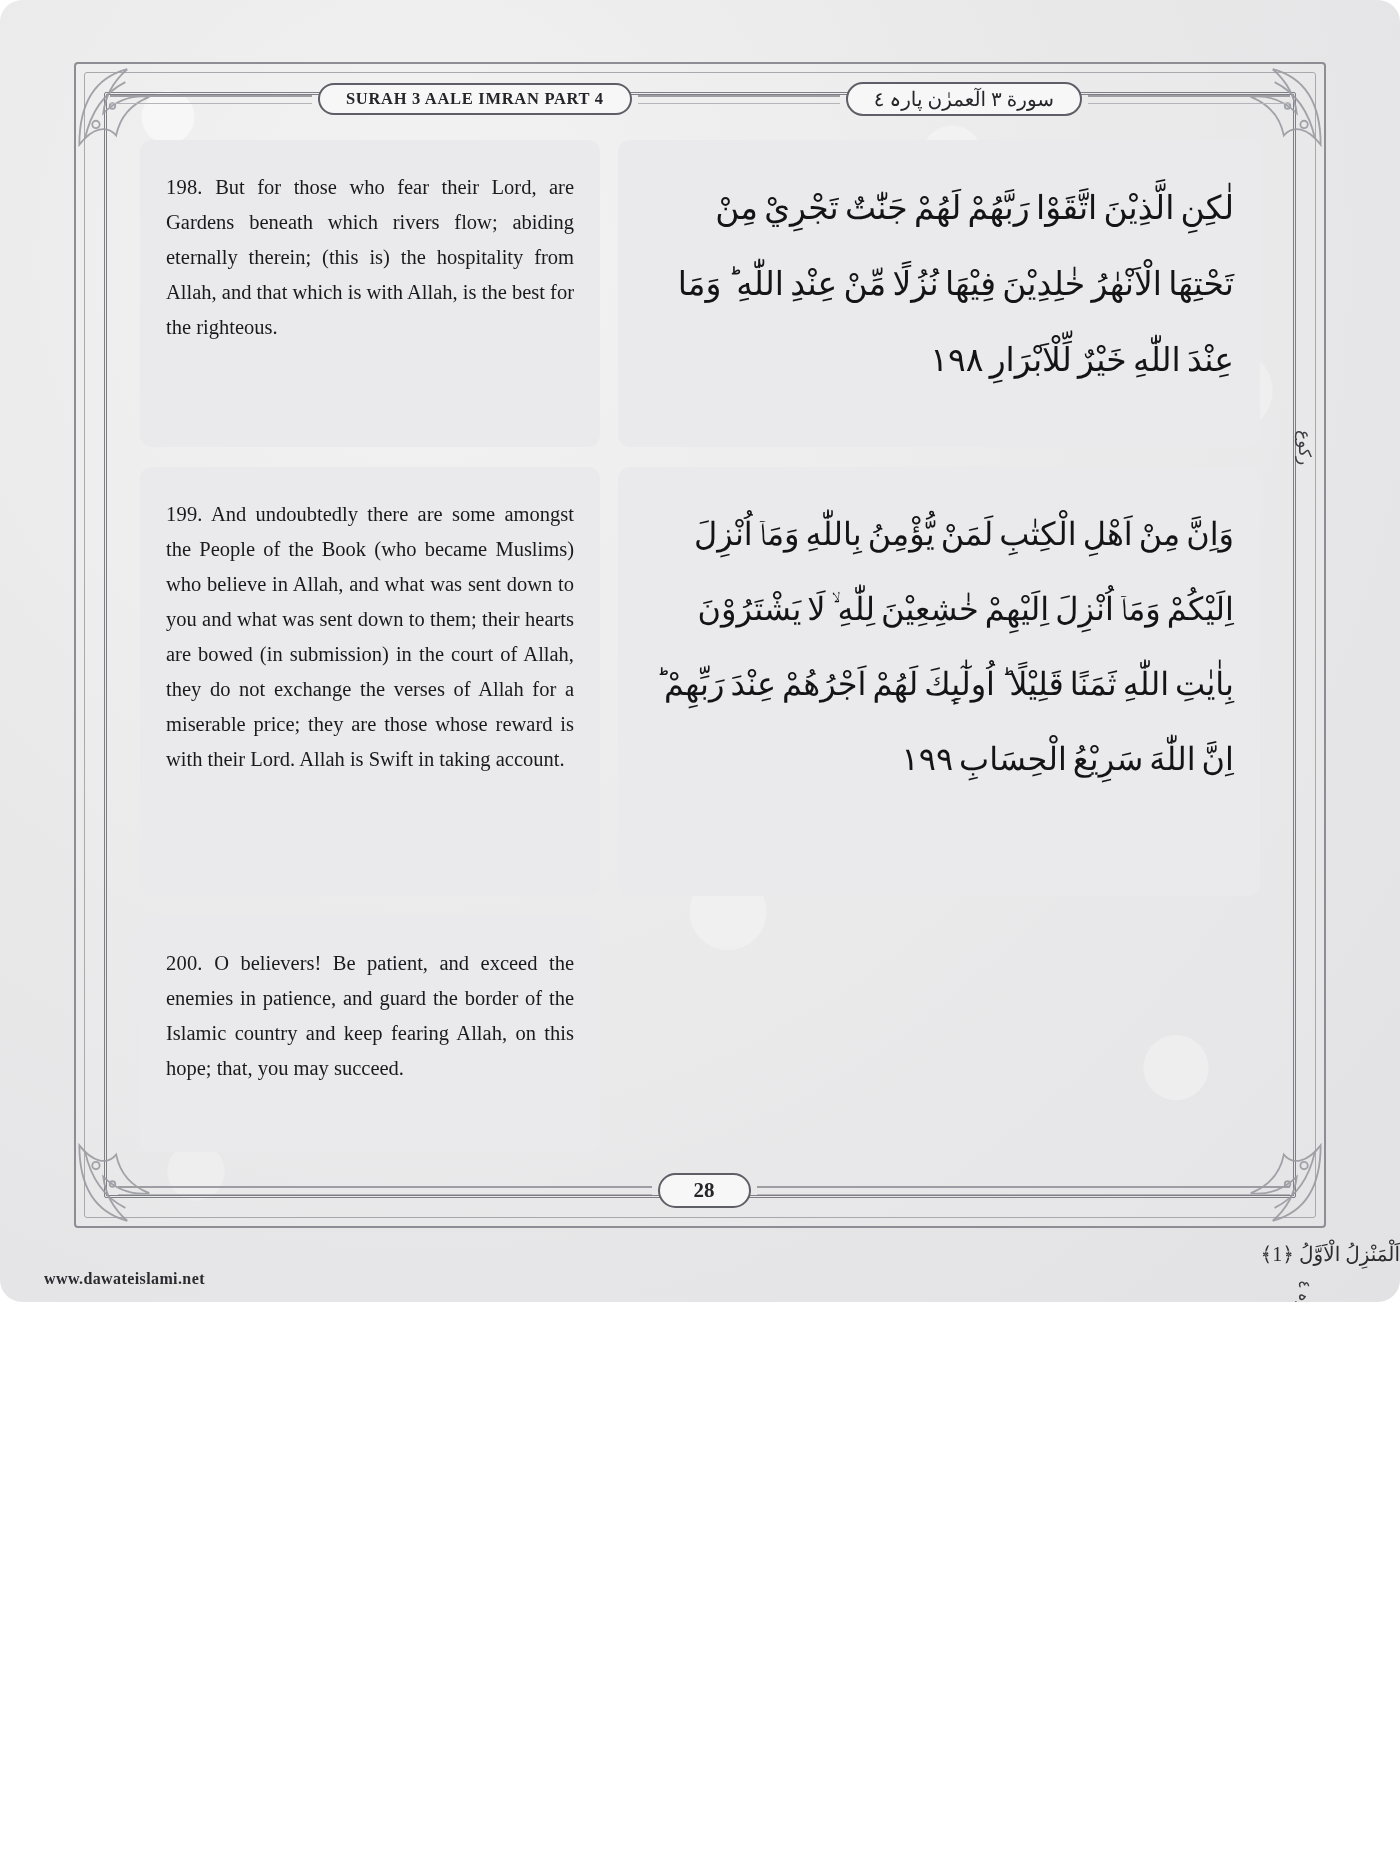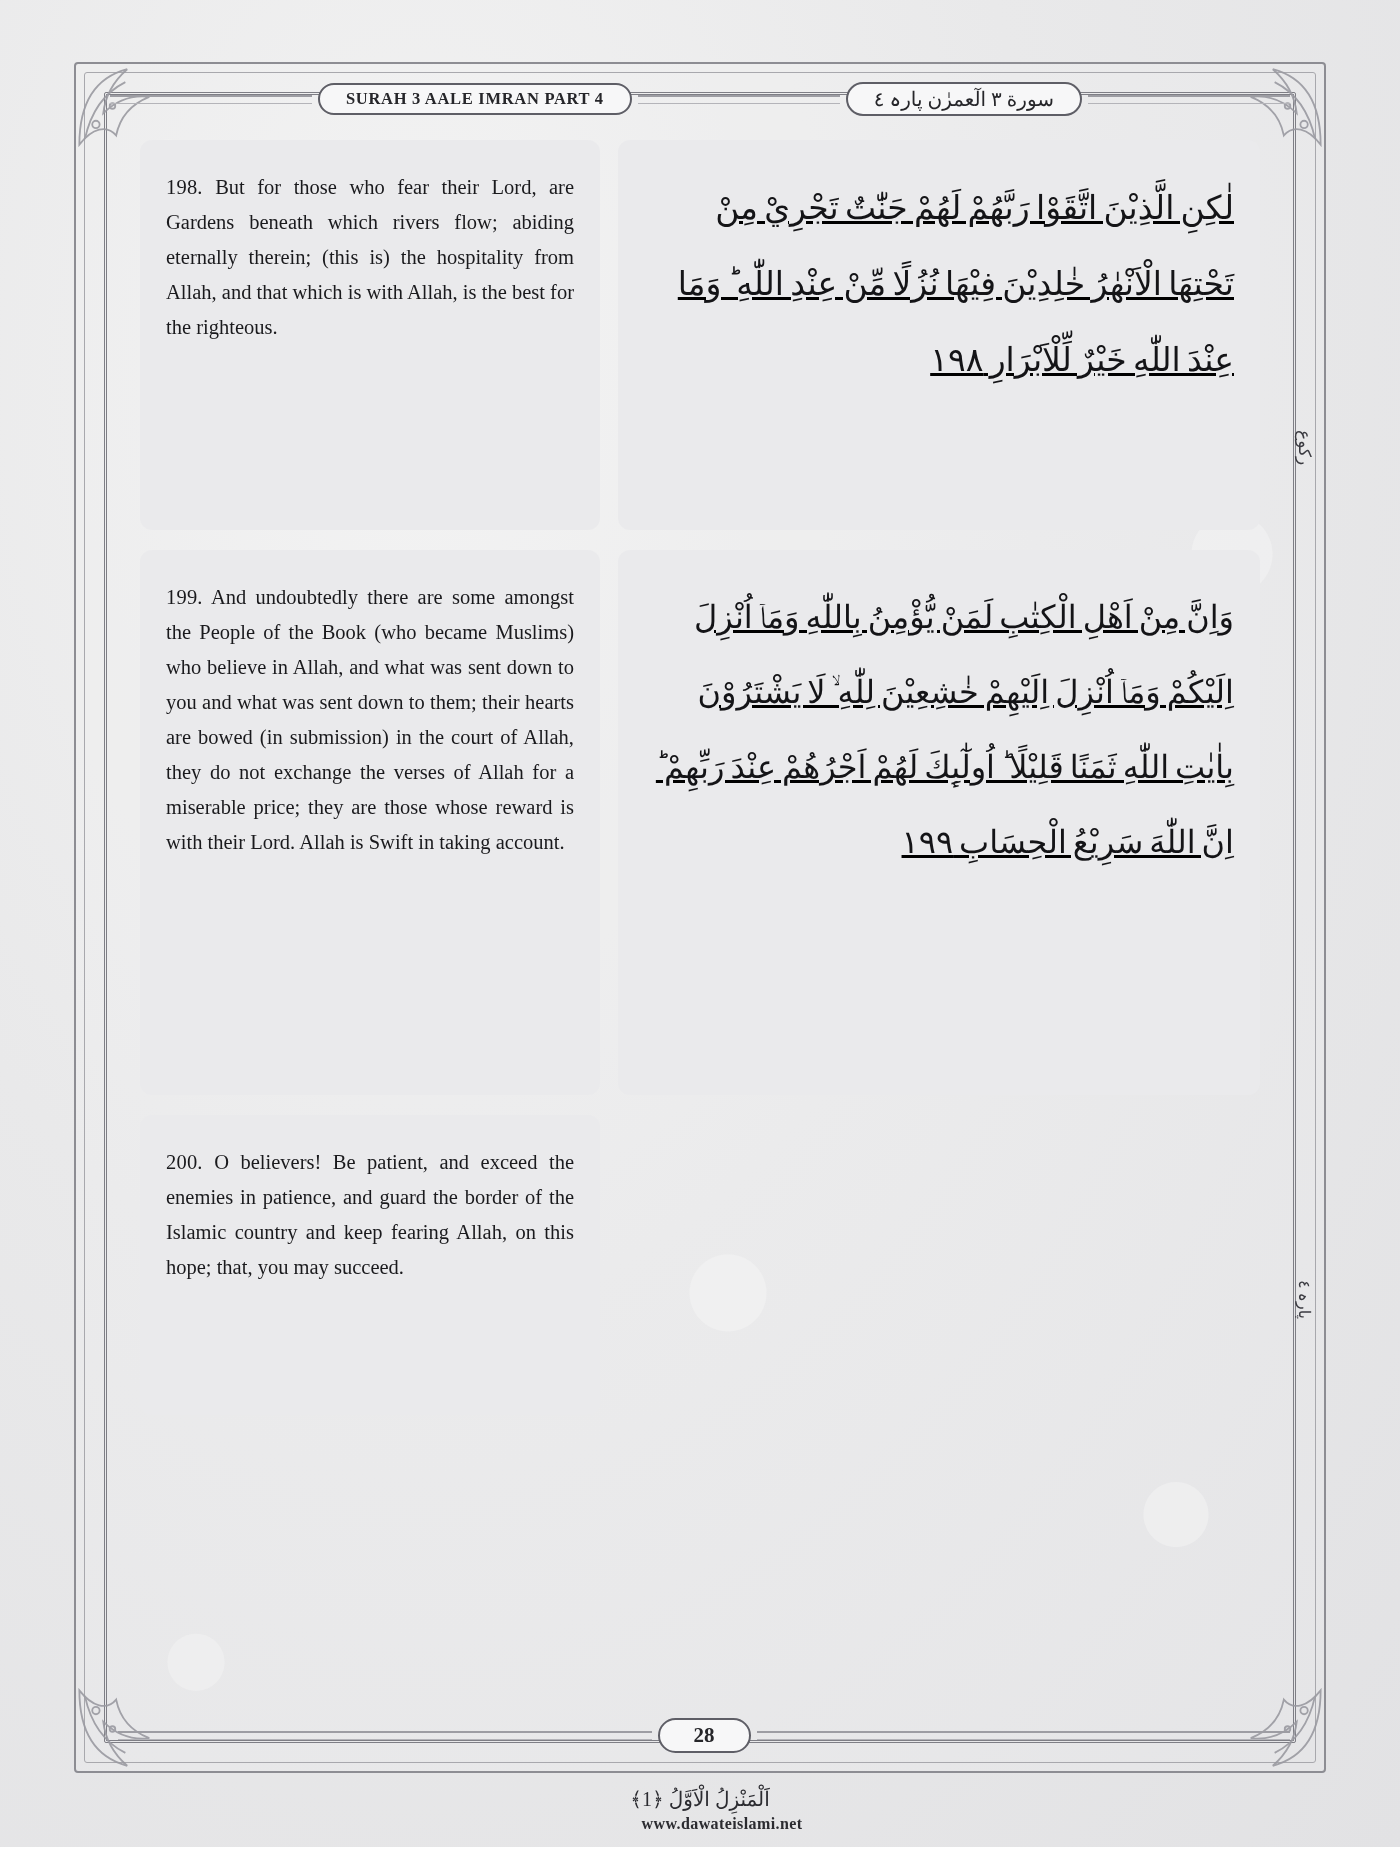--- a/index.html
+++ b/index.html
@@ -3,25 +3,26 @@
 <meta charset="utf-8">
 <style>
   html, body {
     margin: 0;
     padding: 0;
     background: #ffffff;
   }
   .page {
     position: relative;
     width: 1400px;
-    height: 1847px;
+    height: 1302px;
     background:
       radial-gradient(ellipse at 30% 20%, #f2f2f2 0%, #e9e9ea 45%, #e2e2e4 100%);
     overflow: hidden;
     font-family: "Liberation Serif", serif;
+    border-radius: 22px;
   }
 
   
   .texture {
     position: absolute;
     inset: 0;
     opacity: .55;
     background-image:
       radial-gradient(circle at 12% 9%,  rgba(255,255,255,.85) 0 26px, transparent 27px),
       radial-gradient(circle at 36% 22%, rgba(255,255,255,.55) 0 34px, transparent 35px),
@@ -130,21 +131,20 @@
   }
   .cell-en {
     width: 460px;
     flex: 0 0 460px;
   }
   .cell-ar {
     flex: 1 1 auto;
     display: flex;
     align-items: flex-start;
     justify-content: flex-end;
-    text-decoration: underline;
   }
 
   .en-text {
     font-family: "Liberation Serif", serif;
     font-size: 20.5px;
     line-height: 35px;
     color: #1a1a1d;
     text-align: justify;
     text-justify: inter-word;
     hyphens: none;
@@ -204,21 +204,20 @@
     padding: 3px 34px;
     font-family: "Liberation Serif", serif;
     font-size: 21px;
     font-weight: 700;
     color: #26262a;
     pointer-events: auto;
   }
   .footer-below {
     position: absolute;
     left: 0; right: 0; bottom: 14px;
-    text-align: center;
   }
   .manzil {
     font-size: 20px;
     color: #2b2b30;
     direction: rtl;
     margin-bottom: 4px;
   }
   .weburl {
     font-family: "Liberation Serif", serif;
     font-size: 16px;

